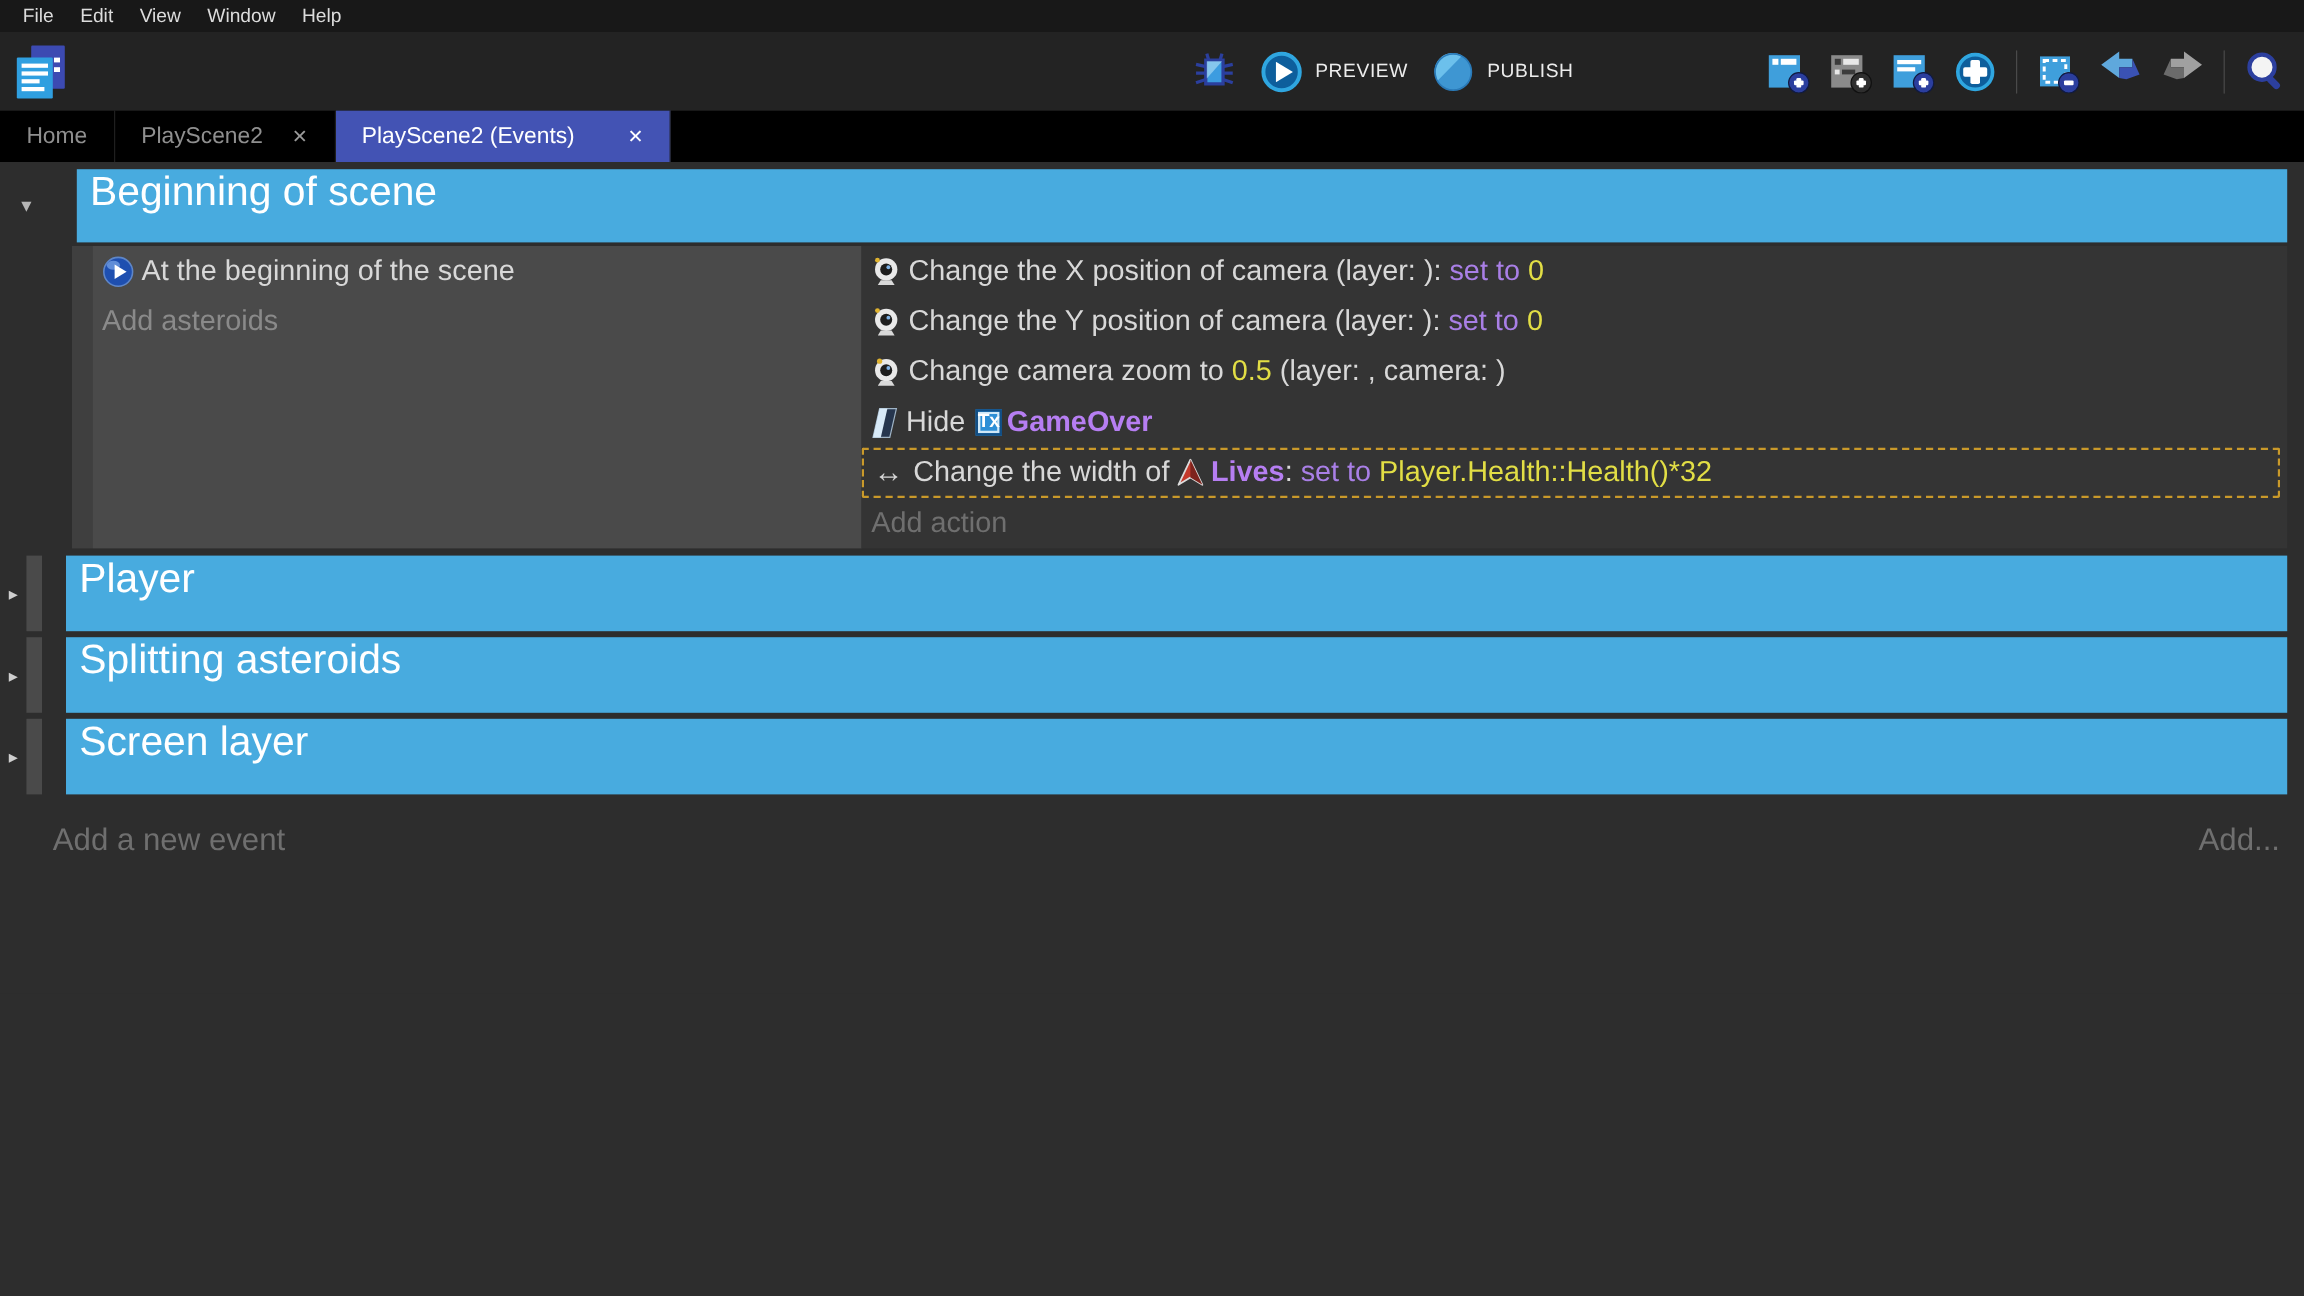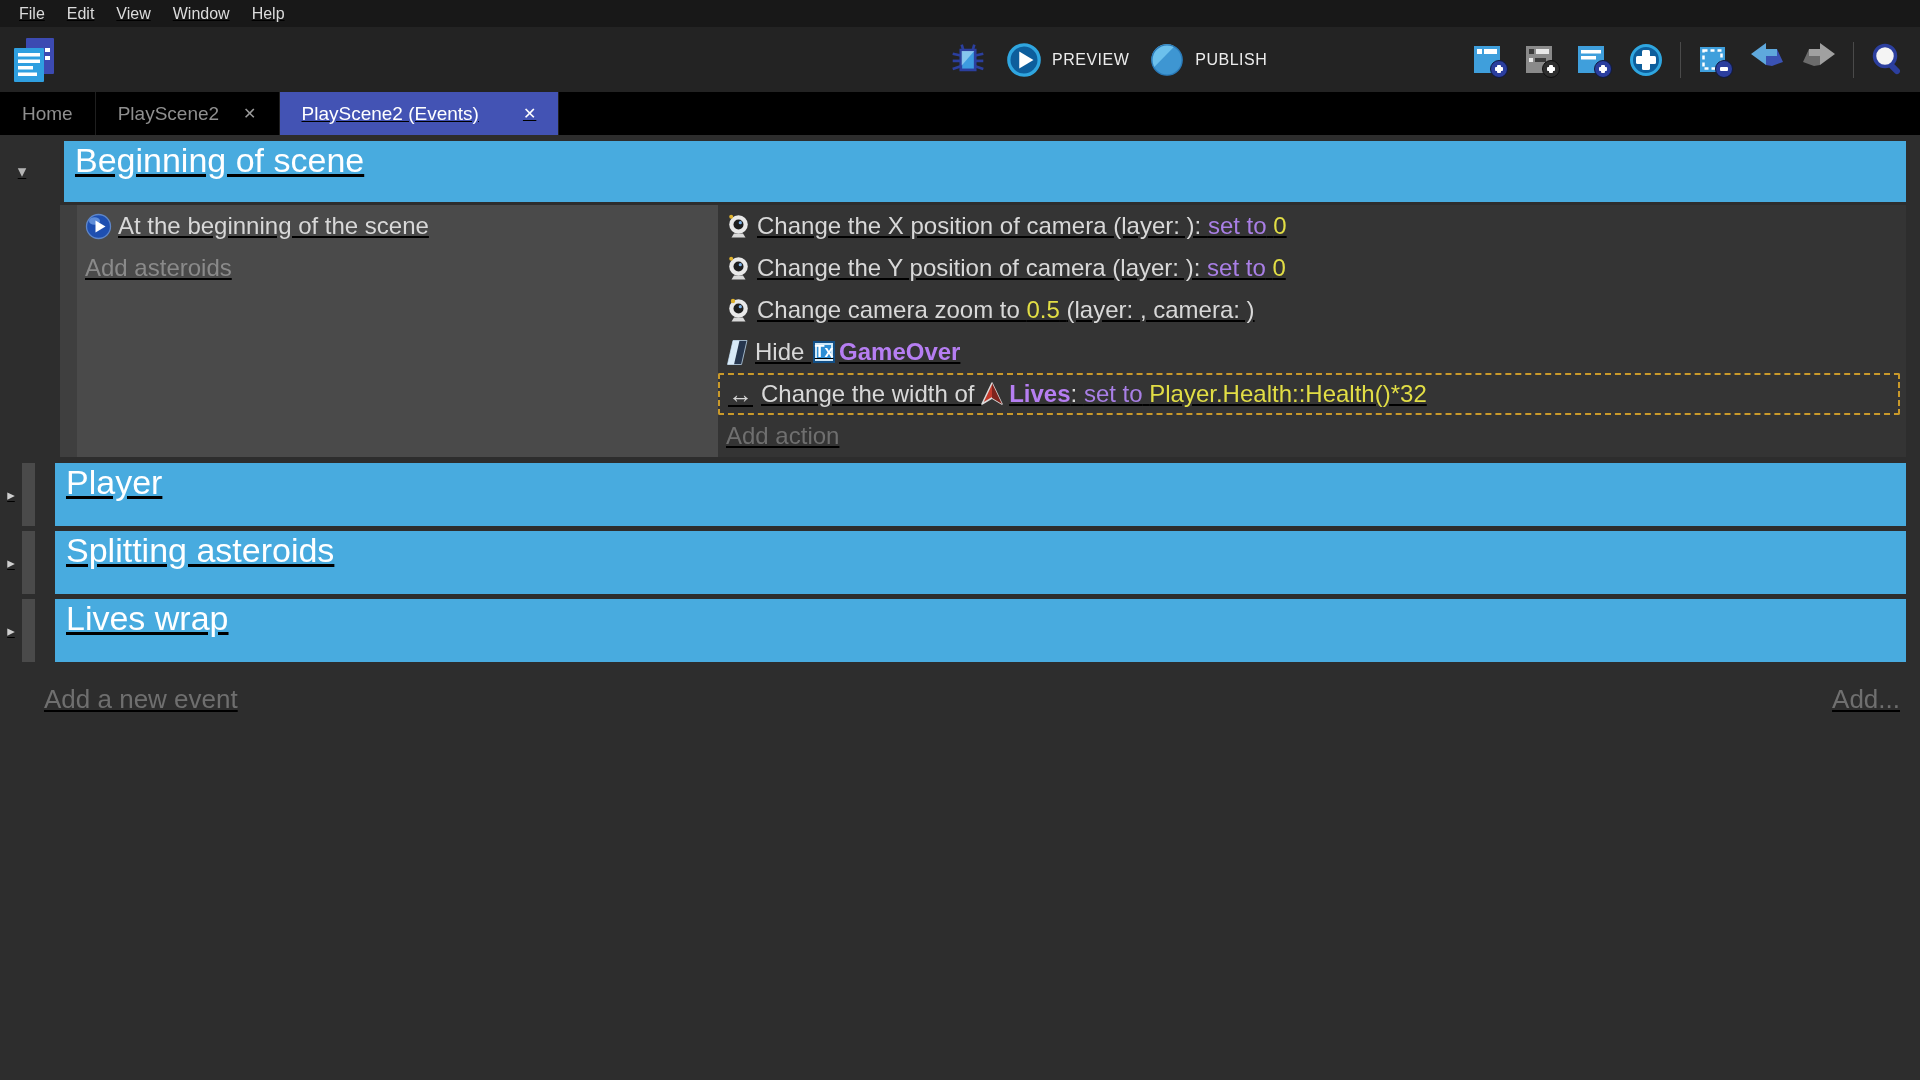--- a/index.html
+++ b/index.html
@@ -1,28 +1,28 @@
 <!DOCTYPE html>
 <html><head>
 <meta charset="utf-8">
 <style>
   * { margin:0; padding:0; box-sizing:border-box; }
   html,body { width:1920px; height:1080px; overflow:hidden; background:#2d2d2d;
     font-family:"Liberation Sans", sans-serif; }
-  .window { width:1920px; height:828px; display:flex; flex-direction:column;text-decoration:underline; }
+  .window { width:1920px; height:828px; display:flex; flex-direction:column; }
 
   
   .menubar { height:27px; background:#181818; display:flex; align-items:center;
     padding-left:8px; flex:0 0 auto; }
   .menubar .menu-item { color:#dcdcdc; font-size:16px; padding:0 11px; line-height:27px; cursor:default; }
 
   
   .toolbar { height:65px; background:#232323; position:relative; flex:0 0 auto; }
   .logo { position:absolute; left:12px; top:9px; width:44px; height:48px; }
-  .center-cluster { position:absolute; left:950px; top:0; height:65px; display:flex; align-items:center; gap:20px; }
+  .center-cluster { position:absolute; left:994px; top:0; height:65px; display:flex; align-items:center; gap:20px; }
   .tool-text-btn { display:flex; align-items:center; gap:10px; color:#ececec; font-size:16px; letter-spacing:.5px; }
   .right-cluster { position:absolute; right:14px; top:0; height:65px; display:flex; align-items:center; gap:16px; }
   .tool-icon { width:36px; height:36px; display:block; }
   .tool-sep { width:1px; height:36px; background:#4a4a4a; }
 
   
   .tabbar { height:43px; background:#000000; display:flex; align-items:stretch; flex:0 0 auto; }
   .tab { display:flex; align-items:center; gap:24px; padding:0 22px; font-size:19px; color:#8f8f8f; border-right:1px solid #1f1f1f; }
   .tab .close { font-size:16px; color:#9a9a9a; }
   .tab.active { background:#4353b4; color:#ffffff;gap:44px; }
@@ -312,21 +312,21 @@
       <div class="handle-strip"></div>
       <div class="group-bar collapsed">
         <span>Splitting asteroids</span>
       </div>
     </div>
 
     <div class="group-row collapsed-row">
       <div class="caret-cell caret-col">▸</div>
       <div class="handle-strip"></div>
       <div class="group-bar collapsed">
-        <span>Lives wrap</span>
+        <span>Screen layer</span>
       </div>
     </div>
 
     <div class="footer-row">
       <span>Add a new event</span>
       <span>Add...</span>
     </div>
 
   </div>
 </div>

